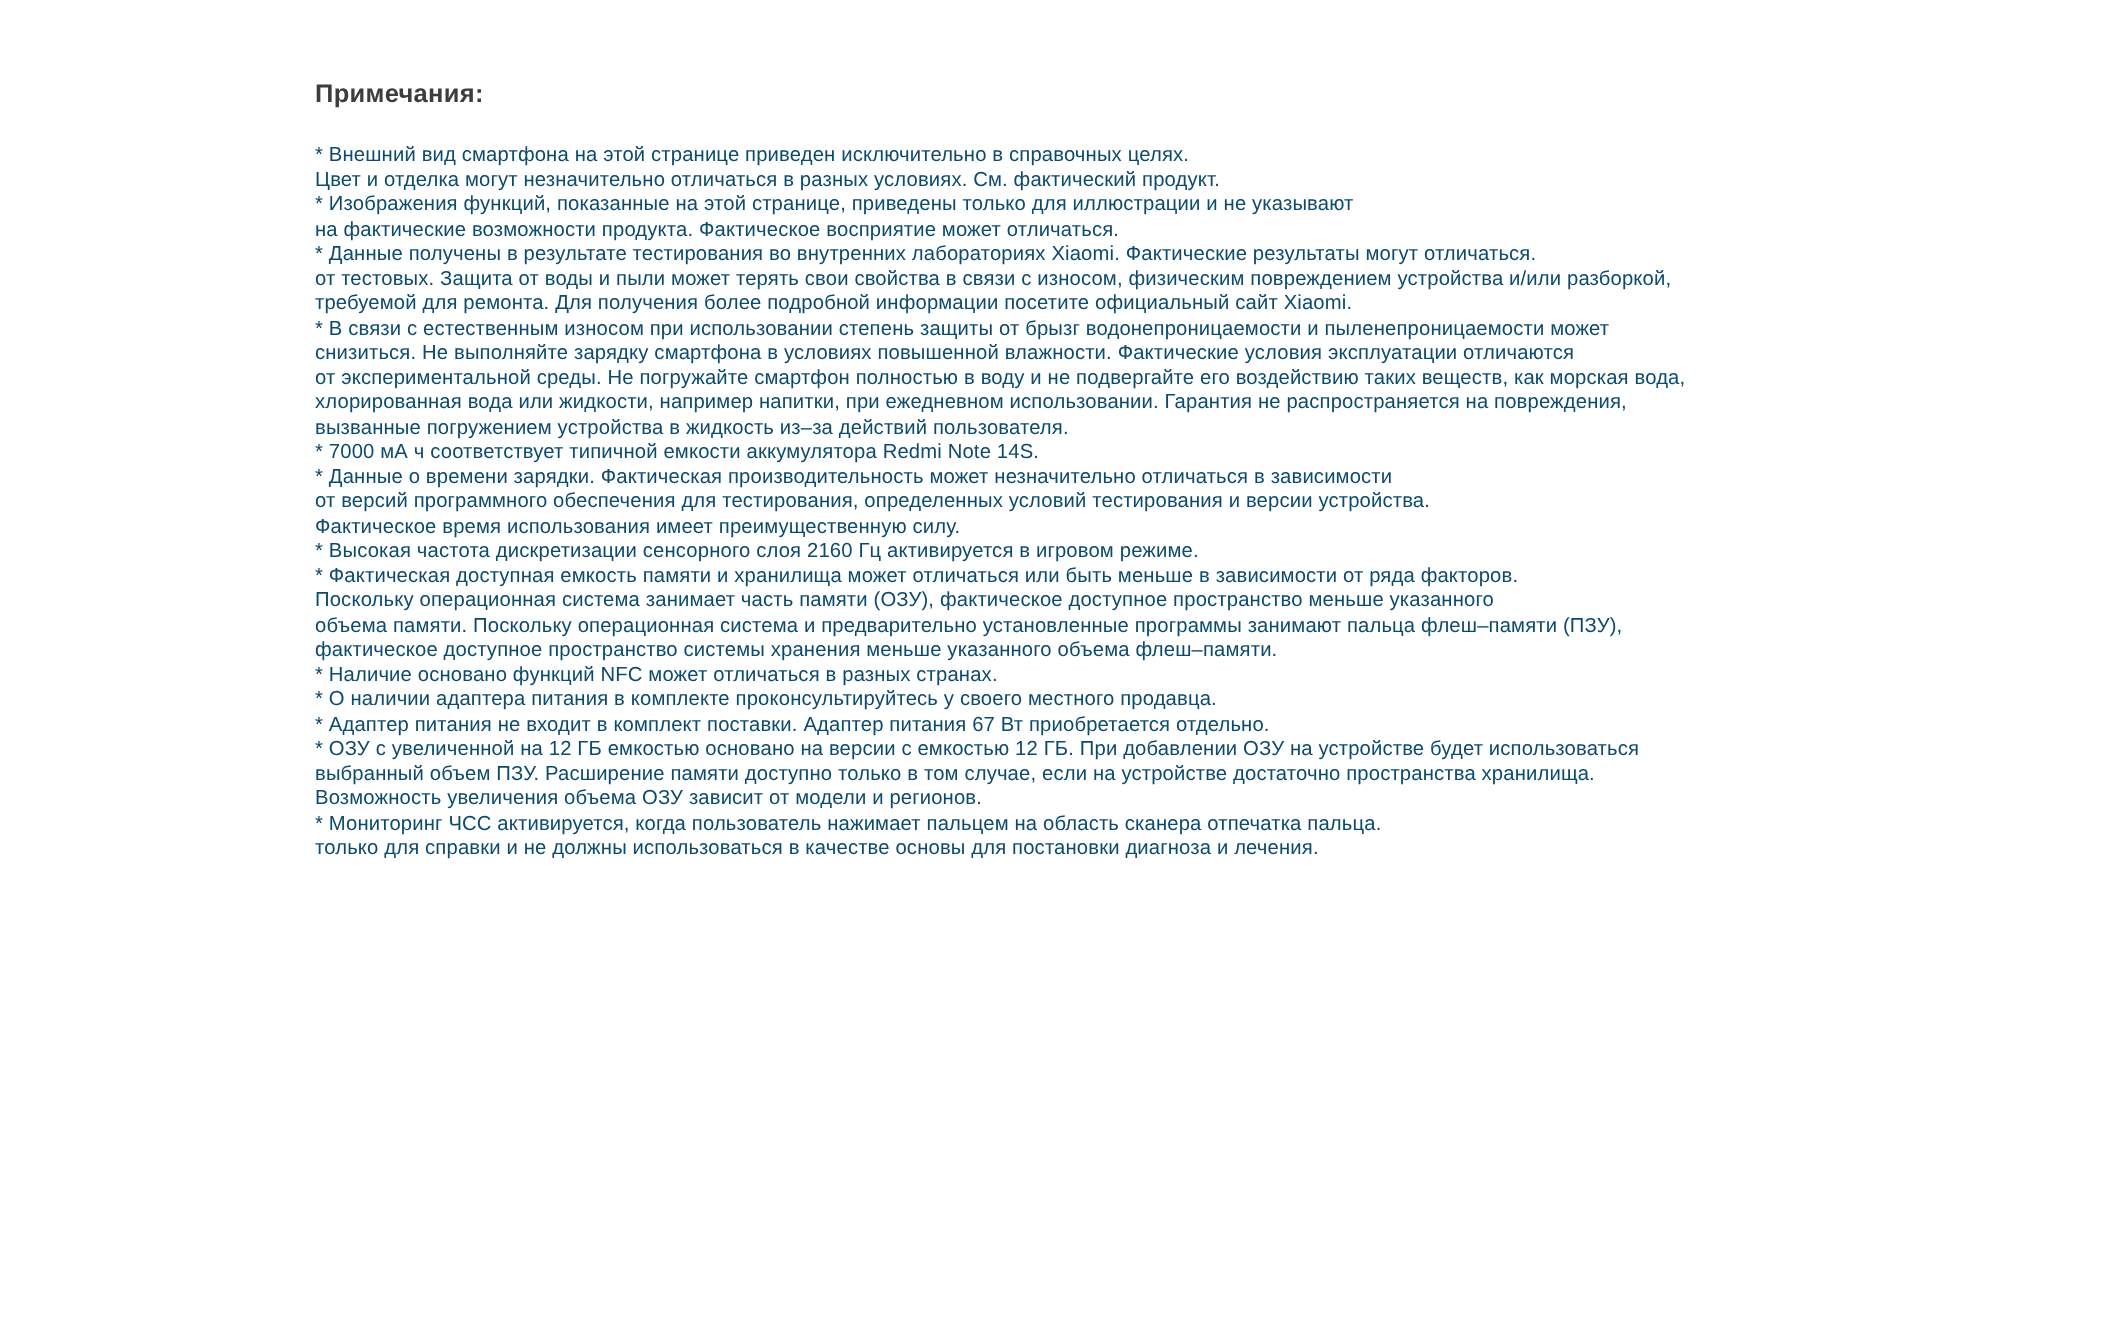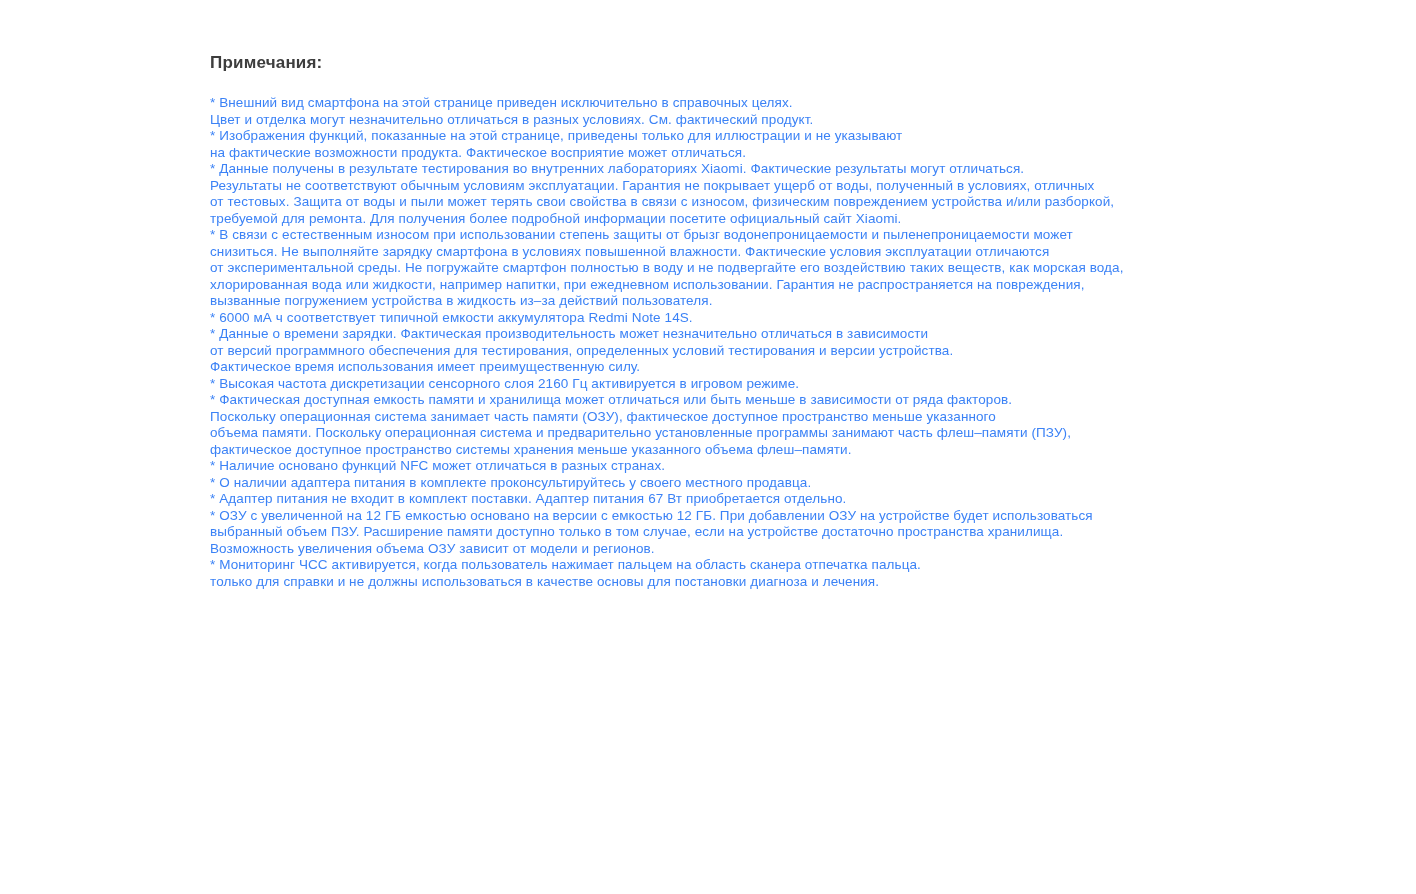--- a/index.html
+++ b/index.html
@@ -25,56 +25,55 @@
     margin: 0 0 22px 0;
     font-size: 17px;
     line-height: 20px;
     font-weight: 700;
     color: #3d3d3d;
     letter-spacing: 0.2px;
   }
   .notes-text {
     font-size: 13.5px;
     line-height: 16.5px;
-    color: #3b82f6;
+    color: #0c4a6e;
     font-weight: 400;
   }
   .note-line {
     white-space: pre;
     letter-spacing: 0.1px;
   }
 </style>
 </head>
 <body>
 
 <div class="page">
   <div class="notes-section">
     <h2 class="notes-heading">Примечания:</h2>
     <div class="notes-text">
         <div class="note-line">* Внешний вид смартфона на этой странице приведен исключительно в справочных целях.</div>
         <div class="note-line">Цвет и отделка могут незначительно отличаться в разных условиях. См. фактический продукт.</div>
         <div class="note-line">* Изображения функций, показанные на этой странице, приведены только для иллюстрации и не указывают</div>
         <div class="note-line">на фактические возможности продукта. Фактическое восприятие может отличаться.</div>
         <div class="note-line">* Данные получены в результате тестирования во внутренних лабораториях Xiaomi. Фактические результаты могут отличаться.</div>
-        <div class="note-line">Результаты не соответствуют обычным условиям эксплуатации. Гарантия не покрывает ущерб от воды, полученный в условиях, отличных</div>
         <div class="note-line">от тестовых. Защита от воды и пыли может терять свои свойства в связи с износом, физическим повреждением устройства и/или разборкой,</div>
         <div class="note-line">требуемой для ремонта. Для получения более подробной информации посетите официальный сайт Xiaomi.</div>
         <div class="note-line">* В связи с естественным износом при использовании степень защиты от брызг водонепроницаемости и пыленепроницаемости может</div>
         <div class="note-line">снизиться. Не выполняйте зарядку смартфона в условиях повышенной влажности. Фактические условия эксплуатации отличаются</div>
         <div class="note-line">от экспериментальной среды. Не погружайте смартфон полностью в воду и не подвергайте его воздействию таких веществ, как морская вода,</div>
         <div class="note-line">хлорированная вода или жидкости, например напитки, при ежедневном использовании. Гарантия не распространяется на повреждения,</div>
         <div class="note-line">вызванные погружением устройства в жидкость из–за действий пользователя.</div>
-        <div class="note-line">* 6000 мА ч соответствует типичной емкости аккумулятора Redmi Note 14S.</div>
+        <div class="note-line">* 7000 мА ч соответствует типичной емкости аккумулятора Redmi Note 14S.</div>
         <div class="note-line">* Данные о времени зарядки. Фактическая производительность может незначительно отличаться в зависимости</div>
         <div class="note-line">от версий программного обеспечения для тестирования, определенных условий тестирования и версии устройства.</div>
         <div class="note-line">Фактическое время использования имеет преимущественную силу.</div>
         <div class="note-line">* Высокая частота дискретизации сенсорного слоя 2160 Гц активируется в игровом режиме.</div>
         <div class="note-line">* Фактическая доступная емкость памяти и хранилища может отличаться или быть меньше в зависимости от ряда факторов.</div>
         <div class="note-line">Поскольку операционная система занимает часть памяти (ОЗУ), фактическое доступное пространство меньше указанного</div>
-        <div class="note-line">объема памяти. Поскольку операционная система и предварительно установленные программы занимают часть флеш–памяти (ПЗУ),</div>
+        <div class="note-line">объема памяти. Поскольку операционная система и предварительно установленные программы занимают пальца флеш–памяти (ПЗУ),</div>
         <div class="note-line">фактическое доступное пространство системы хранения меньше указанного объема флеш–памяти.</div>
         <div class="note-line">* Наличие основано функций NFC может отличаться в разных странах.</div>
         <div class="note-line">* О наличии адаптера питания в комплекте проконсультируйтесь у своего местного продавца.</div>
         <div class="note-line">* Адаптер питания не входит в комплект поставки. Адаптер питания 67 Вт приобретается отдельно.</div>
         <div class="note-line">* ОЗУ с увеличенной на 12 ГБ емкостью основано на версии с емкостью 12 ГБ. При добавлении ОЗУ на устройстве будет использоваться</div>
         <div class="note-line">выбранный объем ПЗУ. Расширение памяти доступно только в том случае, если на устройстве достаточно пространства хранилища.</div>
         <div class="note-line">Возможность увеличения объема ОЗУ зависит от модели и регионов.</div>
         <div class="note-line">* Мониторинг ЧСС активируется, когда пользователь нажимает пальцем на область сканера отпечатка пальца.</div>
         <div class="note-line">только для справки и не должны использоваться в качестве основы для постановки диагноза и лечения.</div>
       </div>

